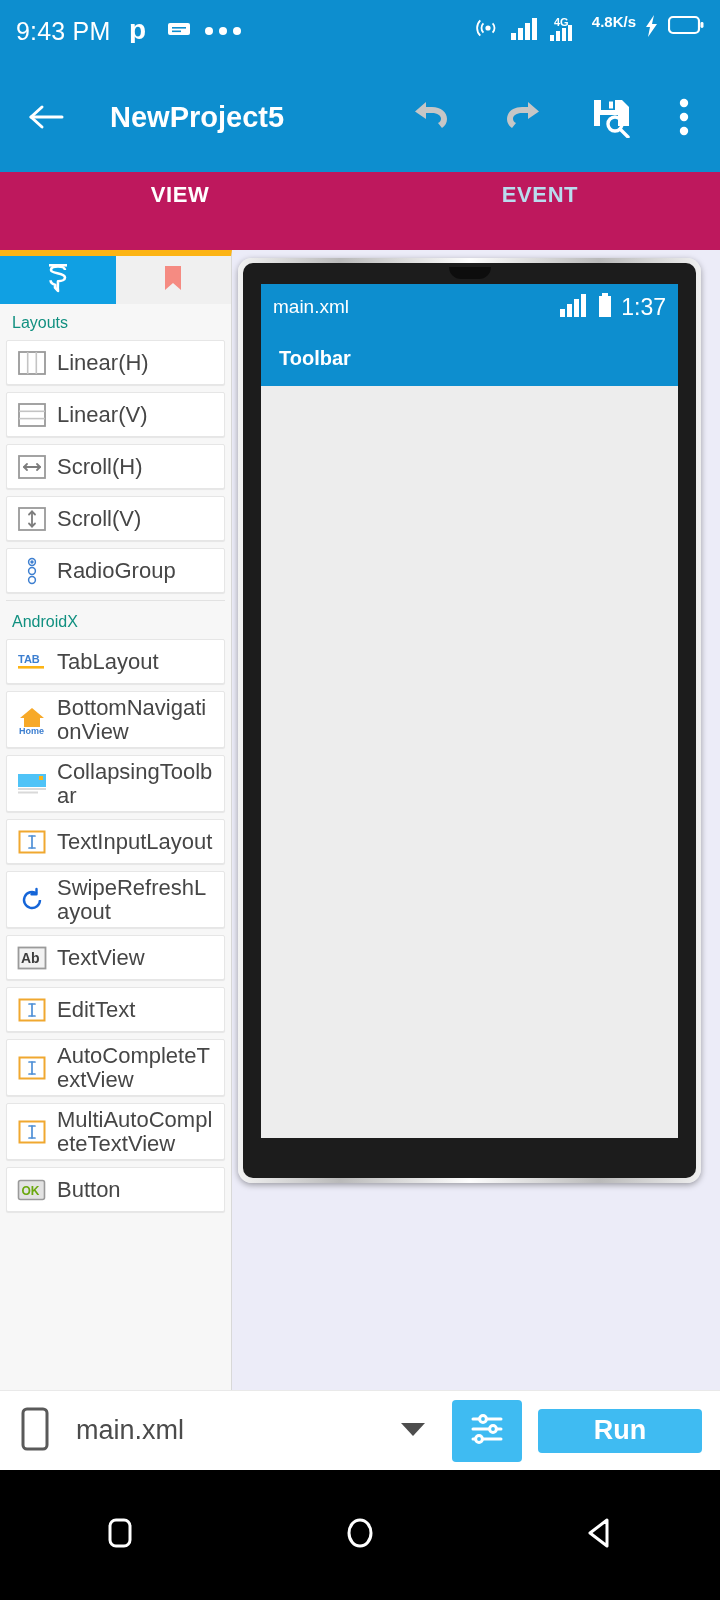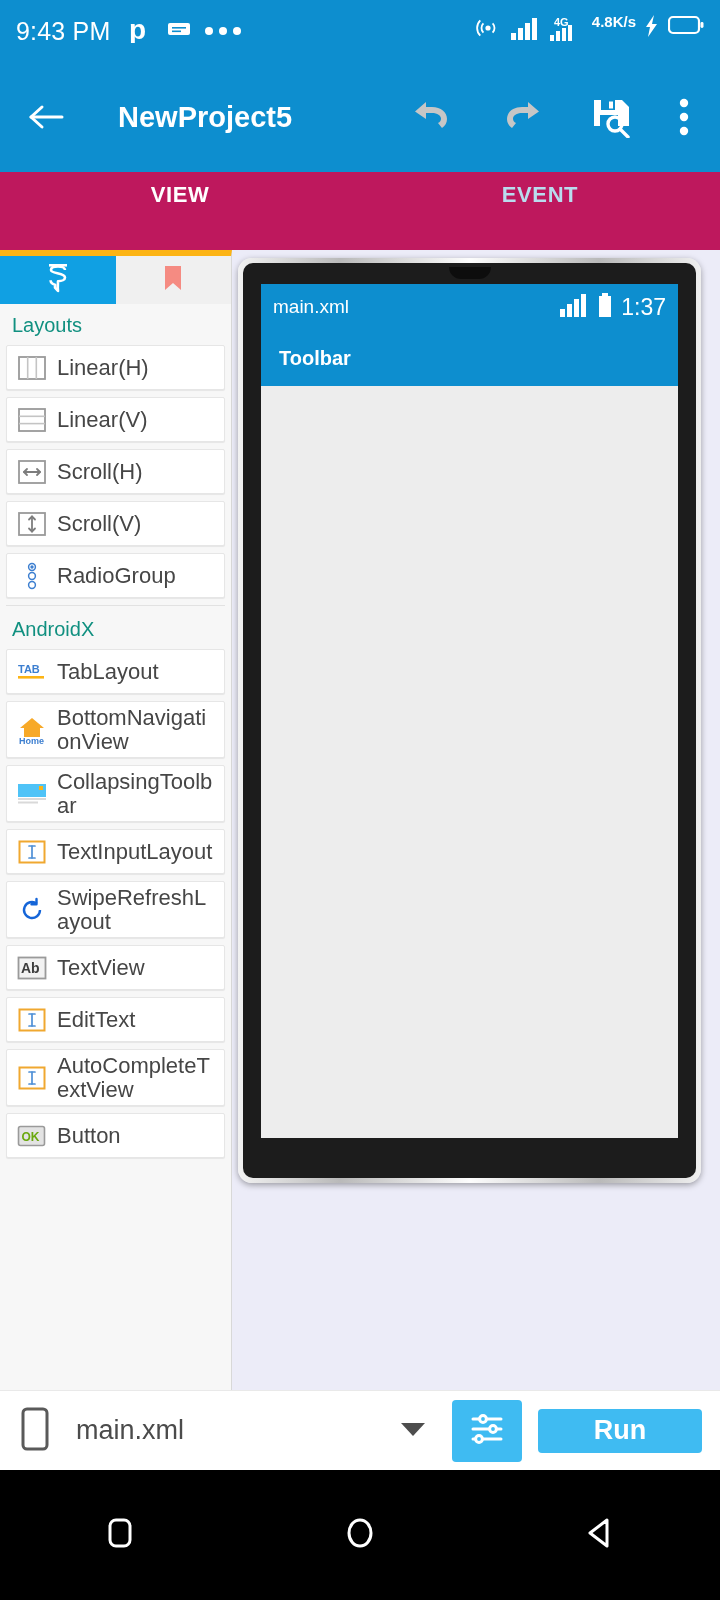--- a/index.html
+++ b/index.html
@@ -20,21 +20,21 @@
   #status-bar .clock{ font-size:25px; font-weight:400; letter-spacing:.2px; }
   .sb-left-icons{ display:flex; align-items:center; gap:14px; margin-left:18px;}
   .sb-right{ margin-left:auto; display:flex; align-items:flex-start; gap:9px;}
   .net-speed{ display:flex; flex-direction:row; align-items:center; line-height:.95; font-size:15px; font-weight:bold;}
   .dots3{ display:flex; gap:6px; align-items:center; }
   .dots3 i{ width:8px;height:8px;border-radius:50%;background:#fff;display:block;}
 
   
   #app-bar{
     background:#0d8ecf; height:110px;
-    display:flex; align-items:center; padding:0 26px; gap:8px;
+    display:flex; align-items:center; padding:0 26px; gap:0;
   }
   #app-title{
     color:#fff; font-size:29px; font-weight:bold; margin-left:44px;
     white-space:nowrap;
   }
   .tb-actions{ margin-left:auto; display:flex; align-items:center; gap:46px; padding-right:4px;}
   .tb-icon{ cursor:pointer; display:flex; align-items:center; justify-content:center;}
 
   
   #main-tabs{
@@ -61,21 +61,21 @@
     position:relative;
   }
   #palette-tabs{ display:flex; height:48px; flex:0 0 48px; background:#f0f0f0;}
   #palette-tabs .ptab{
     flex:1; display:flex; align-items:center; justify-content:center;
     cursor:pointer; background:#f0f0f0;
   }
   #palette-tabs .ptab.active{ background:#10a0e3; }
   #palette-list{ flex:1; overflow:hidden; padding:0 6px 0 6px;}
   .pal-group{
-    color:#119080; font-size:20px; padding:12px 4px 8px 6px; font-weight:400;
+    color:#119080; font-size:16px; padding:12px 4px 8px 6px; font-weight:400;
     border-top:1px solid #e2e2e2;
   }
   .pal-group.first{ border-top:none; padding-top:10px;}
   .pal-item{
     background:#ffffff; border:1px solid #e6e6e6; border-radius:2px;
     margin:0 0 7px 0; min-height:45px; display:flex; align-items:center;
     padding:4px 8px; cursor:pointer;
     box-shadow:0 1px 1px rgba(0,0,0,.07);
   }
   .pal-icon{ width:34px; flex:0 0 34px; display:flex; align-items:center; justify-content:center; }
@@ -431,20 +431,33 @@
               <g stroke="#4e8fd6" stroke-width="1.7" stroke-linecap="round">
                 <line x1="14" y1="7" x2="14" y2="19"></line>
                 <line x1="11" y1="7" x2="17" y2="7"></line>
                 <line x1="11" y1="19" x2="17" y2="19"></line>
               </g>
             </svg>
         </span>
         <span class="pal-label">AutoCompleteTextView</span>
       </div>
 
+      <div class="pal-item">
+        <span class="pal-icon">
+          <svg width="28" height="26" viewBox="0 0 28 26">
+              <rect x="1.5" y="2.5" width="25" height="21" fill="#fff" stroke="#f0a830" stroke-width="2"></rect>
+              <g stroke="#4e8fd6" stroke-width="1.7" stroke-linecap="round">
+                <line x1="14" y1="7" x2="14" y2="19"></line>
+                <line x1="11" y1="7" x2="17" y2="7"></line>
+                <line x1="11" y1="19" x2="17" y2="19"></line>
+              </g>
+            </svg>
+        </span>
+        <span class="pal-label">MultiAutoCompleteTextView</span>
+      </div>
 
       <div class="pal-item">
         <span class="pal-icon">
           <svg width="30" height="26" viewBox="0 0 30 26">
               <rect x="1.5" y="3.5" width="26" height="19" rx="2" fill="#e3e3e3" stroke="#9a9a9a" stroke-width="1.6"></rect>
               <text x="4.5" y="17.5" font-family="Liberation Sans" font-size="12" font-weight="bold" fill="#6aa80e">OK</text>
             </svg>
         </span>
         <span class="pal-label">Button</span>
       </div>

